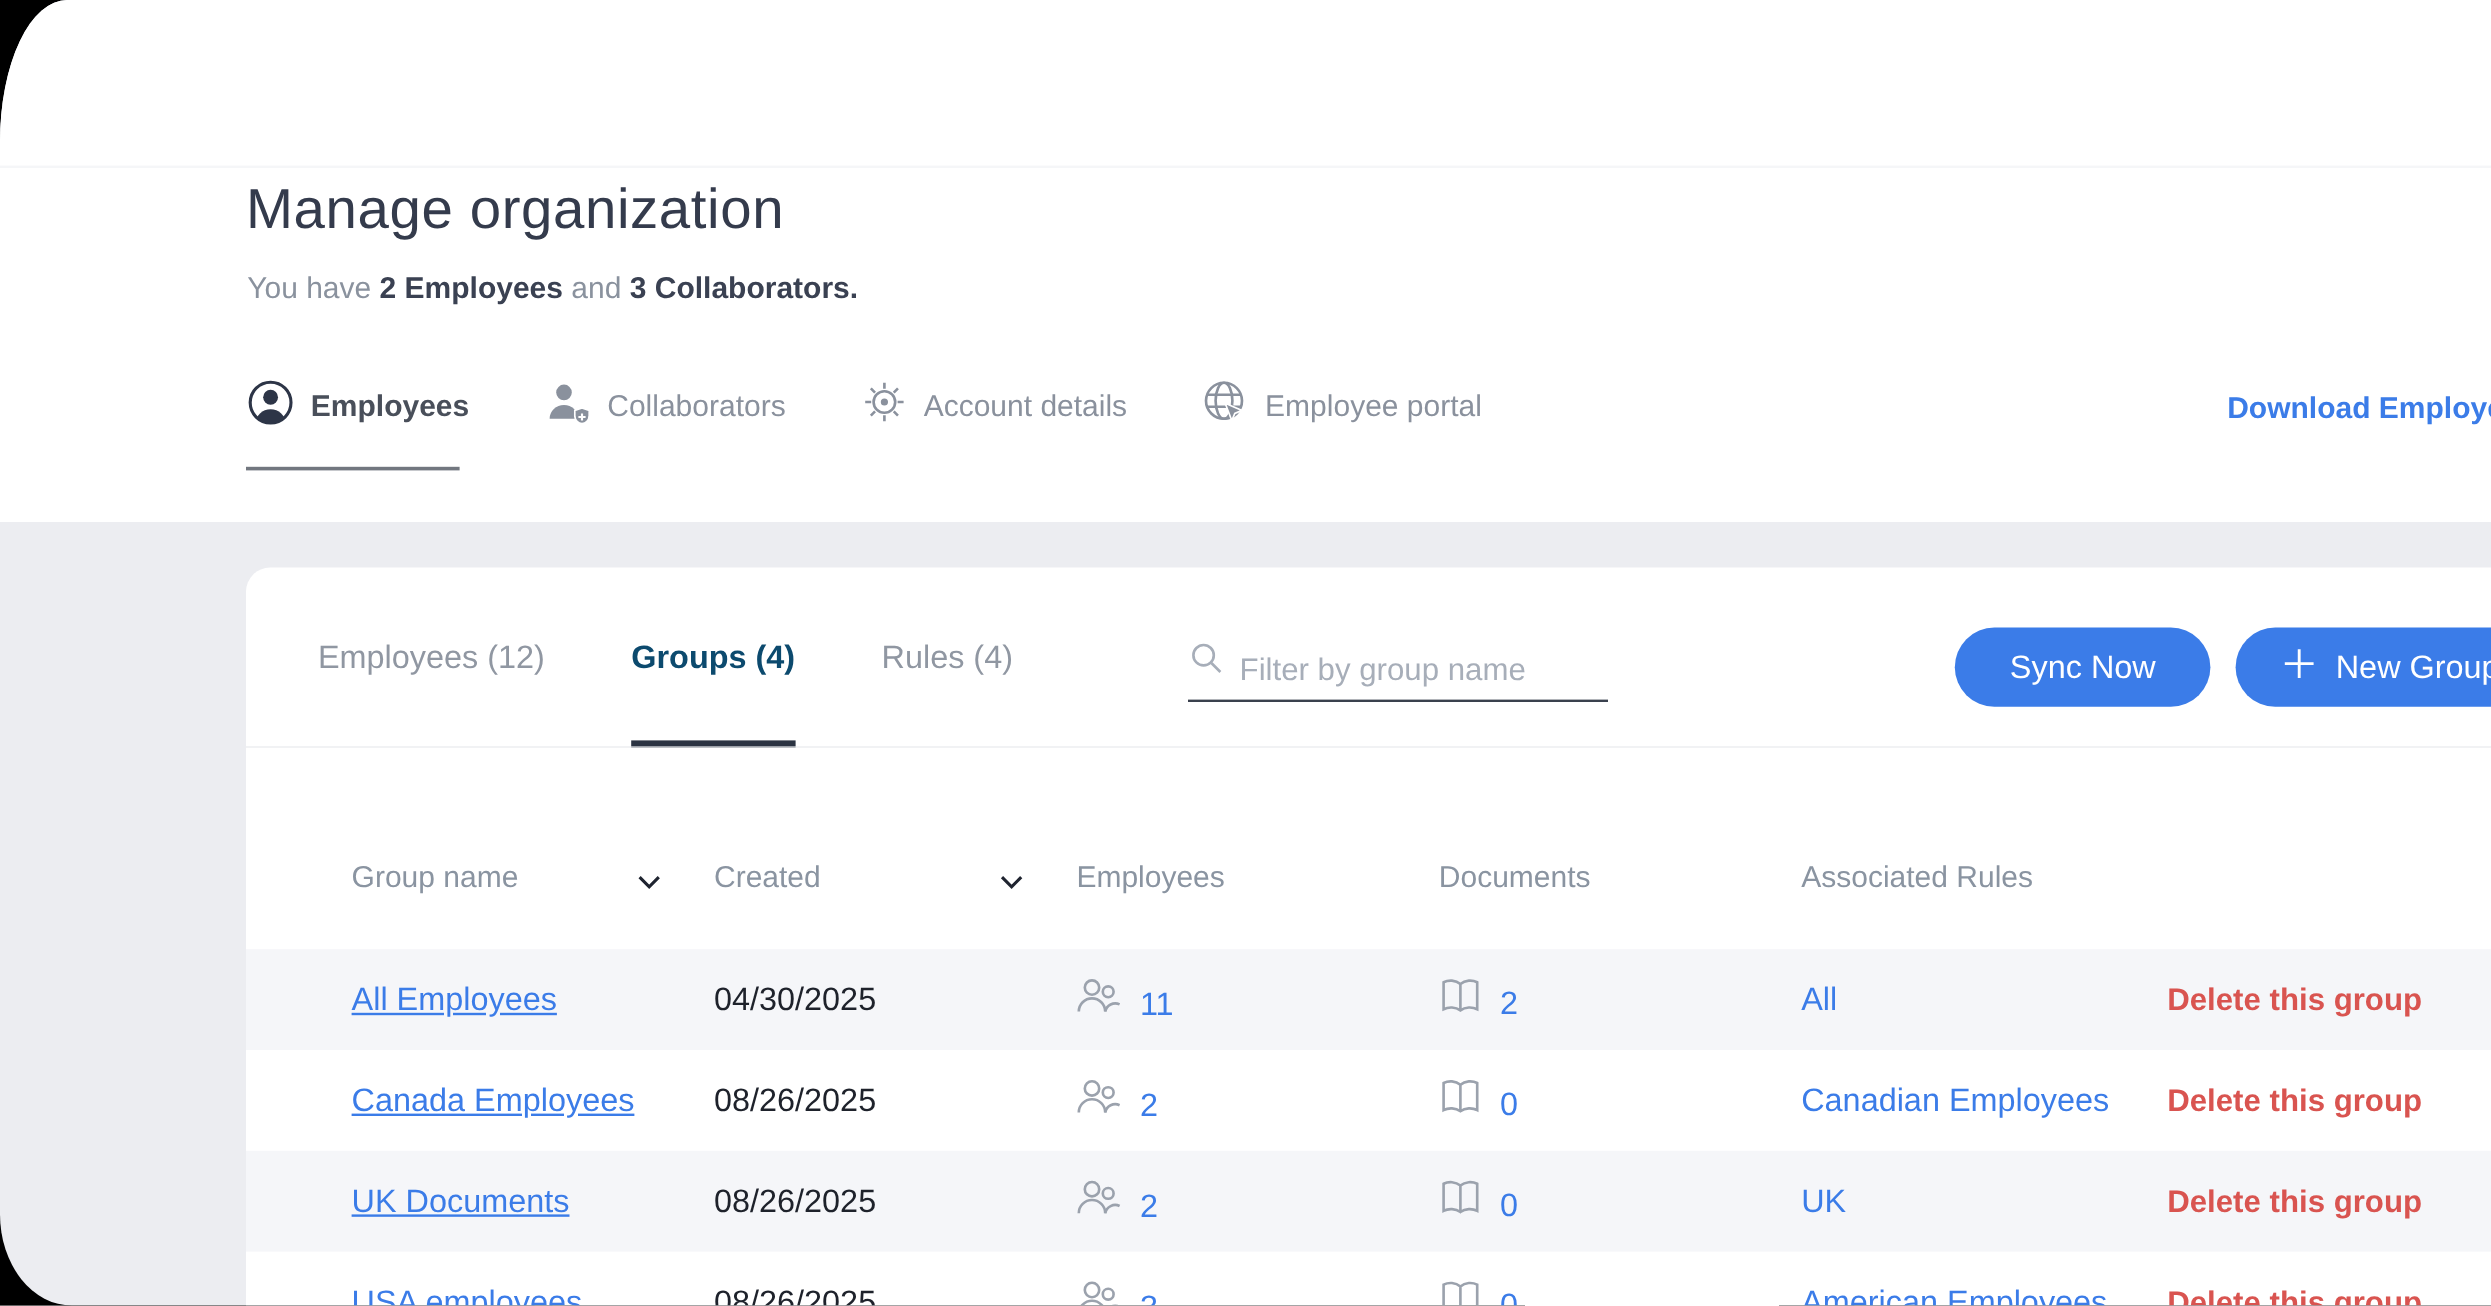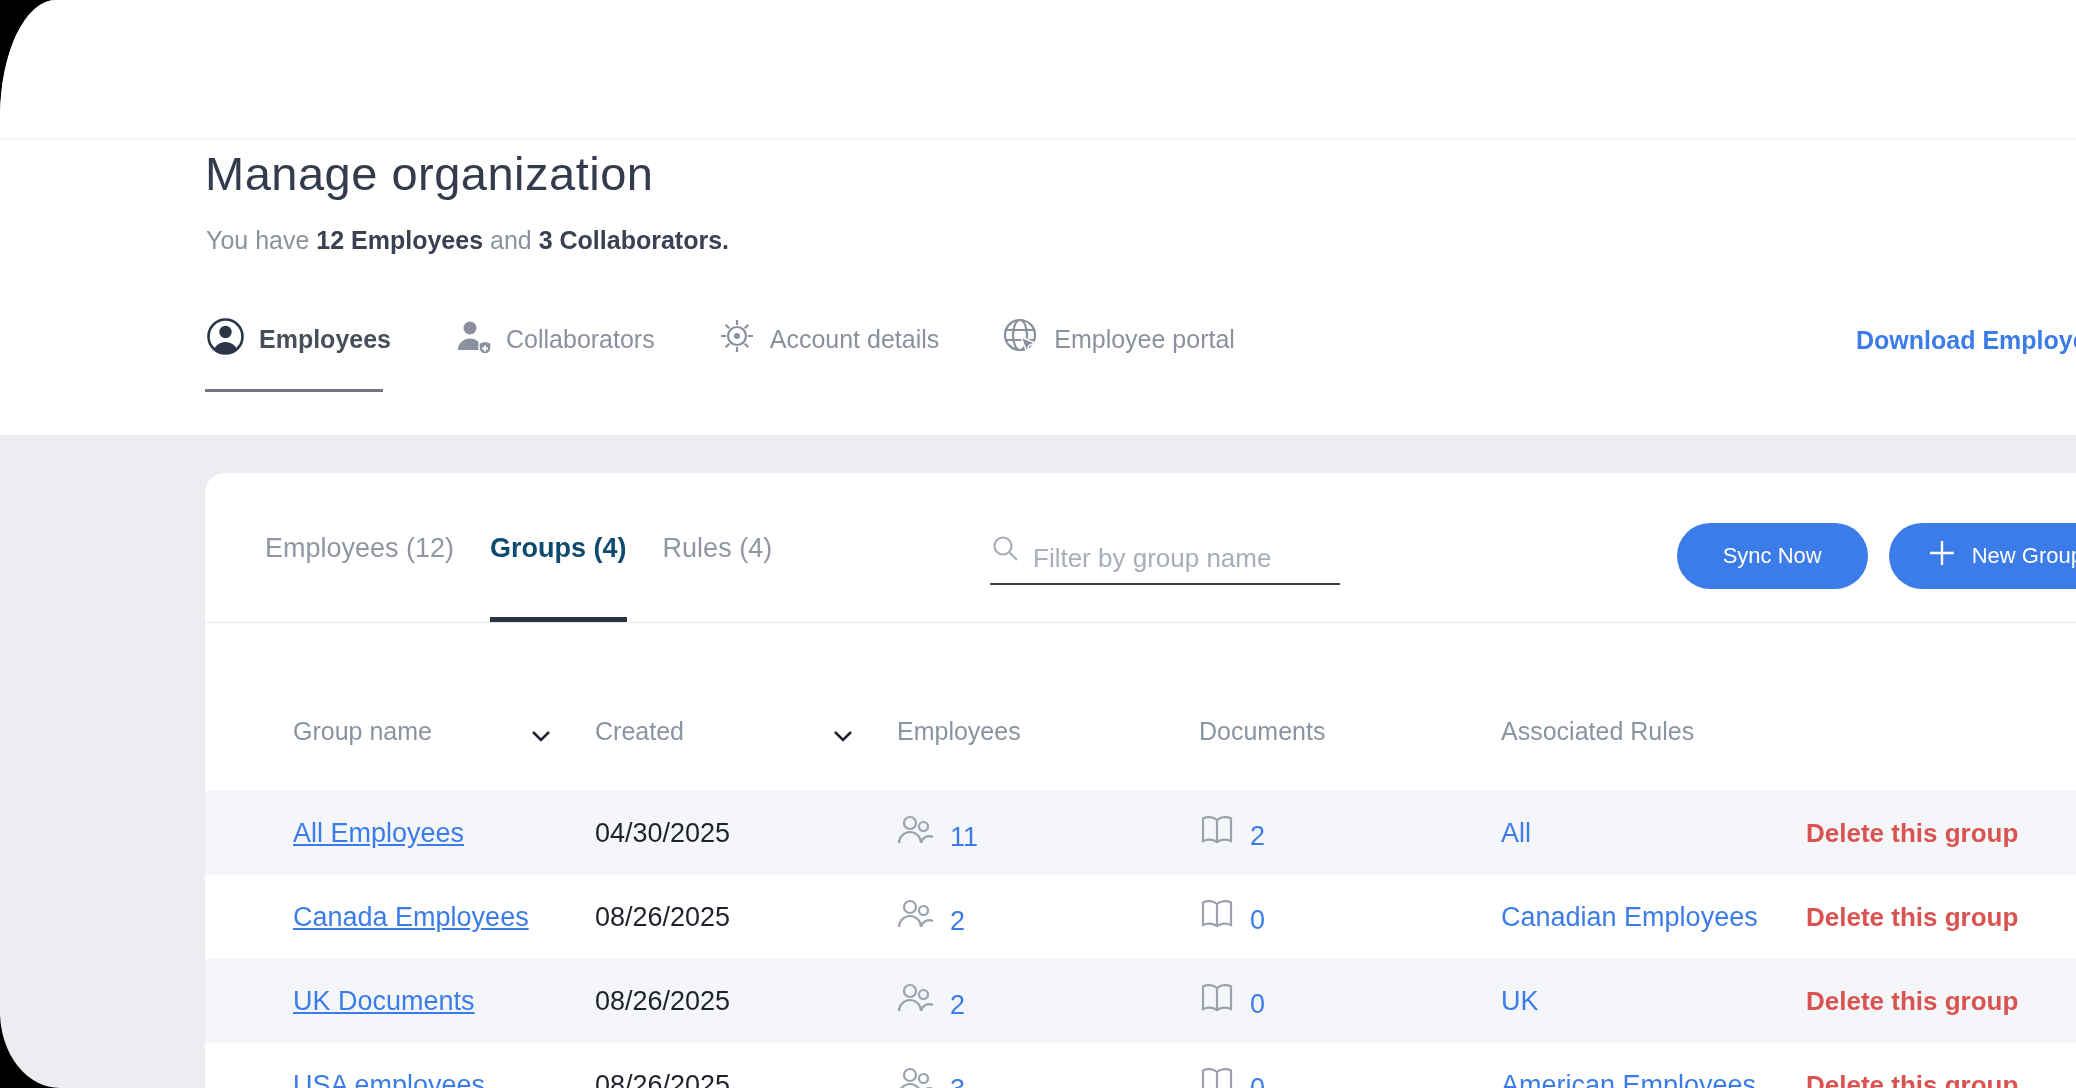--- a/index.html
+++ b/index.html
@@ -29,31 +29,31 @@
   .tab-underline { position:absolute; left:205px; top:389px; width:178px; height:3px; background:#72777F; }
 
   .download-link { position:absolute; left:1856px; top:326px; font-size:25px; font-weight:bold; color:#3B7CE8; white-space:nowrap; cursor:pointer; }
 
   
   .body-area { position:absolute; top:393px; left:0; right:0; bottom:0; }
   .card { position:absolute; left:205px; top:80px; width:1920px; height:1060px; background:#fff; border-radius:20px 0 0 0; }
 
   .card-tabs { position:relative; height:150px; }
   .card-tabs .divider { position:absolute; top:149px; left:0; right:0; height:1px; background:#E8E9ED; }
-  .subtabs { position:absolute; left:60px; top:0; height:150px; display:flex; gap:36px;text-align:right; }
+  .subtabs { position:absolute; left:60px; top:0; height:150px; display:flex; gap:72px;text-align:right; }
   .subtab { position:relative; display:flex; align-items:center; font-size:27px; color:#9097A2; cursor:pointer; white-space:nowrap; }
   .subtab.active { color:#0c4a6e; font-weight:bold; }
   .subtab.active::after { content:""; position:absolute; left:0; right:0; bottom:0; height:6px; background:#2B3342; }
 
   .filter { position:absolute; left:785px; top:60px; width:350px; height:52px; border-bottom:2px solid #3A414E; display:flex; gap:13px; }
   .filter input { border:none; outline:none; background:transparent; font-size:26px; color:#3A414E; width:290px; font-family:"Liberation Sans", sans-serif; }
   .filter input::placeholder { color:#A7AEB9; }
 
   .actions { position:absolute; top:50px; right:4px; display:flex; gap:21px; }
-  .btn { height:66px; border:none; border-radius:33px; background:#3B7CE8; color:#fff; font-size:22px; display:flex; align-items:center; justify-content:center; cursor:pointer; font-family:"Liberation Sans", sans-serif; white-space:nowrap; }
+  .btn { height:66px; border:none; border-radius:33px; background:#3B7CE8; color:#fff; font-size:27px; display:flex; align-items:center; justify-content:center; cursor:pointer; font-family:"Liberation Sans", sans-serif; white-space:nowrap; }
   .btn-sync { padding:0 46px; }
   .btn-new { padding:0 38px; gap:15px; }
 
   
   .grid-cols { display:grid; grid-template-columns:302px 302px 302px 302px 305px 1fr; padding-left:88px; align-items:center; }
   .thead { height:168px; padding-top:48px; }
   .th { position:relative; font-size:25px; color:#8A94A1; cursor:pointer; }
   .th .chev { position:absolute; left:237px; top:4px; }
   .trow { height:84px; font-size:27px; }
   .trow.alt { background:#F5F6F9; }
@@ -65,21 +65,21 @@
 </style>
 </head>
 <body>
 
 <div class="page">
 
   <div class="header">
     <div class="page-title">Manage organization</div>
 
     <div class="subtitle">
-      <span>You have </span><b>12 Employees</b><span> and </span><b>3 Collaborators</b><b>.</b>
+      <span>You have </span><b>2 Employees</b><span> and </span><b>3 Collaborators</b><b>.</b>
     </div>
 
     <div class="tabs">
       <div class="tab active">
         <span>
           <svg width="41" height="41" viewBox="0 0 41 41">
             <defs>
                 <clipPath id="cpc">
                   <circle cx="20.5" cy="20.5" r="17"></circle>
                 </clipPath>

